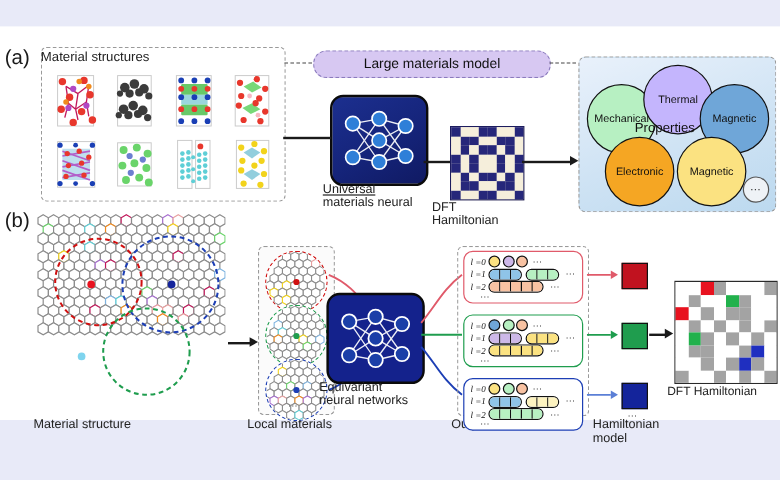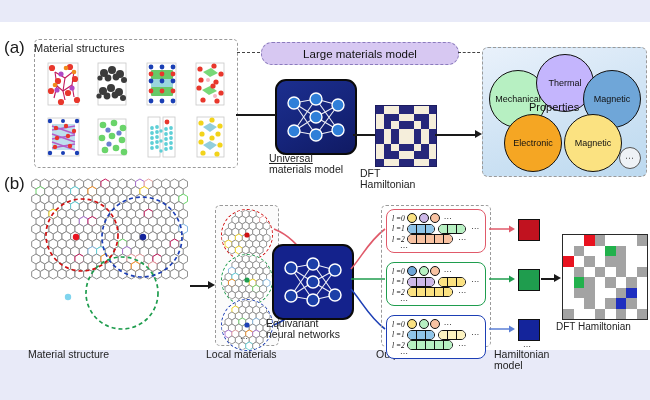--- a/index.html
+++ b/index.html
@@ -376,21 +376,21 @@
           <circle cx="17" cy="50" r="6"></circle>
         <circle cx="39" cy="18" r="6"></circle>
           <circle cx="39" cy="36" r="6"></circle>
           <circle cx="39" cy="54" r="6"></circle>
         <circle cx="61" cy="24" r="6"></circle>
           <circle cx="61" cy="49" r="6"></circle>
       </g>
     </svg>
   </div>
   <div class="cap" style="left:269px;top:131px;width:90px;text-decoration:underline;">Universal</div>
-  <div class="cap" style="left:269px;top:142px;width:90px;">materials model</div>
+  <div class="cap" style="left:269px;top:142px;width:90px;">materials neural</div>
 
   <div class="arrow-line" style="left:236px;top:92px;width:40px;height:1.6px;"></div>
 
   <div class="mtx" id="mtx-a" style="left:375px;top:83px;width:60px;height:60px;grid-template-columns:repeat(8,1fr);grid-template-rows:repeat(8,1fr);">
       <div style="background: rgb(38, 39, 122);"></div>
       <div style="background: rgb(245, 238, 219);"></div>
       <div style="background: rgb(245, 238, 219);"></div>
       <div style="background: rgb(38, 39, 122);"></div>
       <div style="background: rgb(38, 39, 122);"></div>
       <div style="background: rgb(245, 238, 219);"></div>

